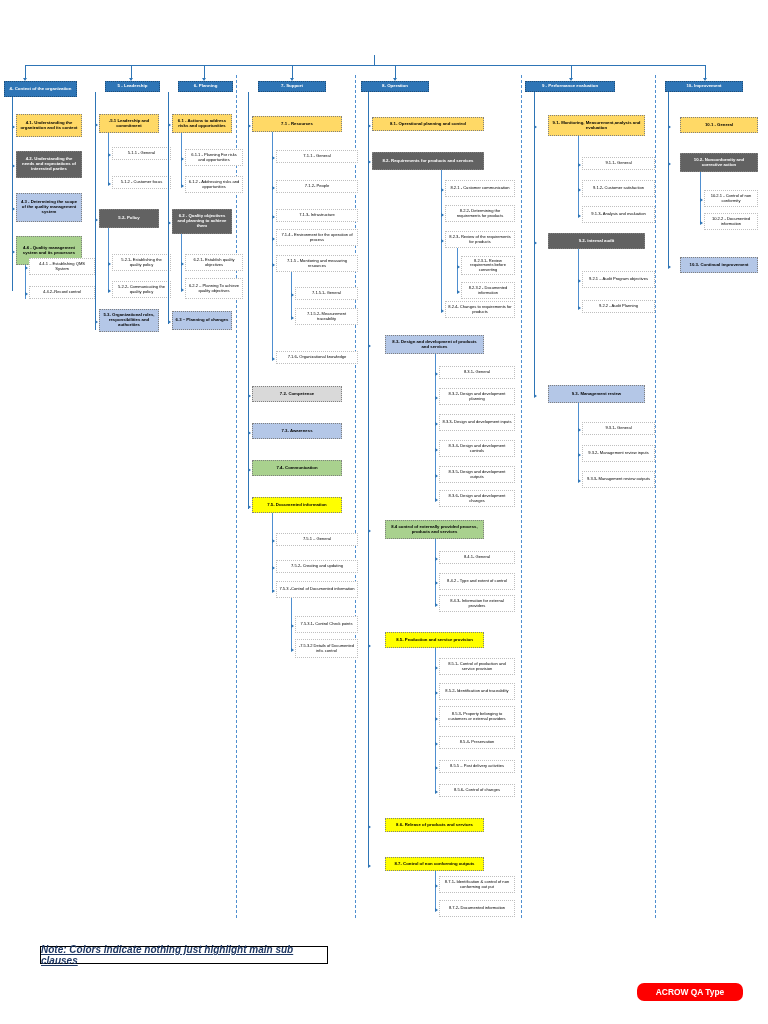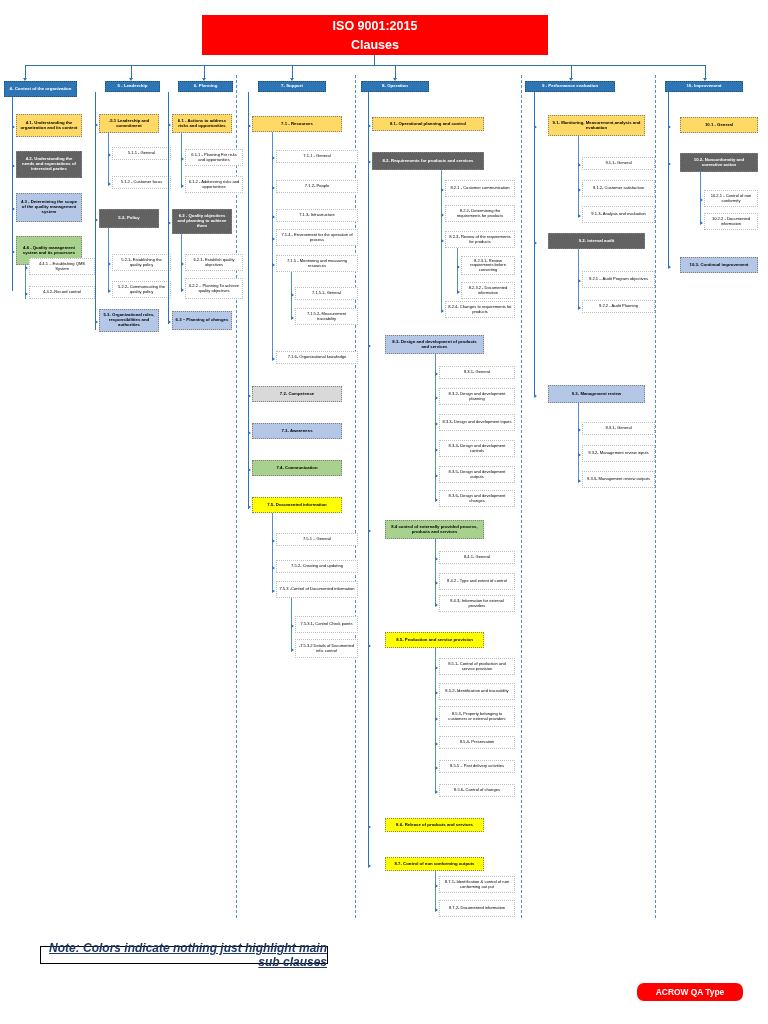--- a/index.html
+++ b/index.html
@@ -92,49 +92,44 @@
     position: absolute;
     width: 0;
     border-left: 1.1px dashed #4f8fd0;
   }
 
   
   .note {
     position: absolute;
     background: #ffffff;
     border: 1px solid #000;
-    font-size: 12px;
+    font-size: 10px;
     font-weight: bold;
     font-style: italic;
     color: #1f3864;
     text-decoration: underline;
     display: flex; align-items: center; justify-content: center;
     box-sizing: border-box;
-    text-align: right;
   }
   .team {
     position: absolute;
     background: #fe0000;
     color: #ffffff;
     font-weight: bold;
     font-size: 8.4px;
     border-radius: 7px;
     display: flex; align-items: center; justify-content: center;
     box-sizing: border-box;
   }
 </style>
 </head>
 <body>
 
 <div id="canvas">
 
-  <div class="node title-box" style="left:202px;top:15px;width:346px;height:40px;">
-    <div class="l1">ISO 9001:2015</div>
-    <div class="l2">Clauses</div>
-  </div>
 
   <div class="ln v" style="left:374px;top:55px;height:10px;"></div>
 
   <div class="ln h" style="left:25px;top:65px;width:680px;"></div>
 
   <div class="ln v" style="left:25px;top:65px;height:13px;"></div>
   <div class="arrow down" style="left:23px;top:78px;"></div>
   <div class="ln v" style="left:131px;top:65px;height:13px;"></div>
   <div class="arrow down" style="left:129px;top:78px;"></div>
   <div class="ln v" style="left:204px;top:65px;height:13px;"></div>

